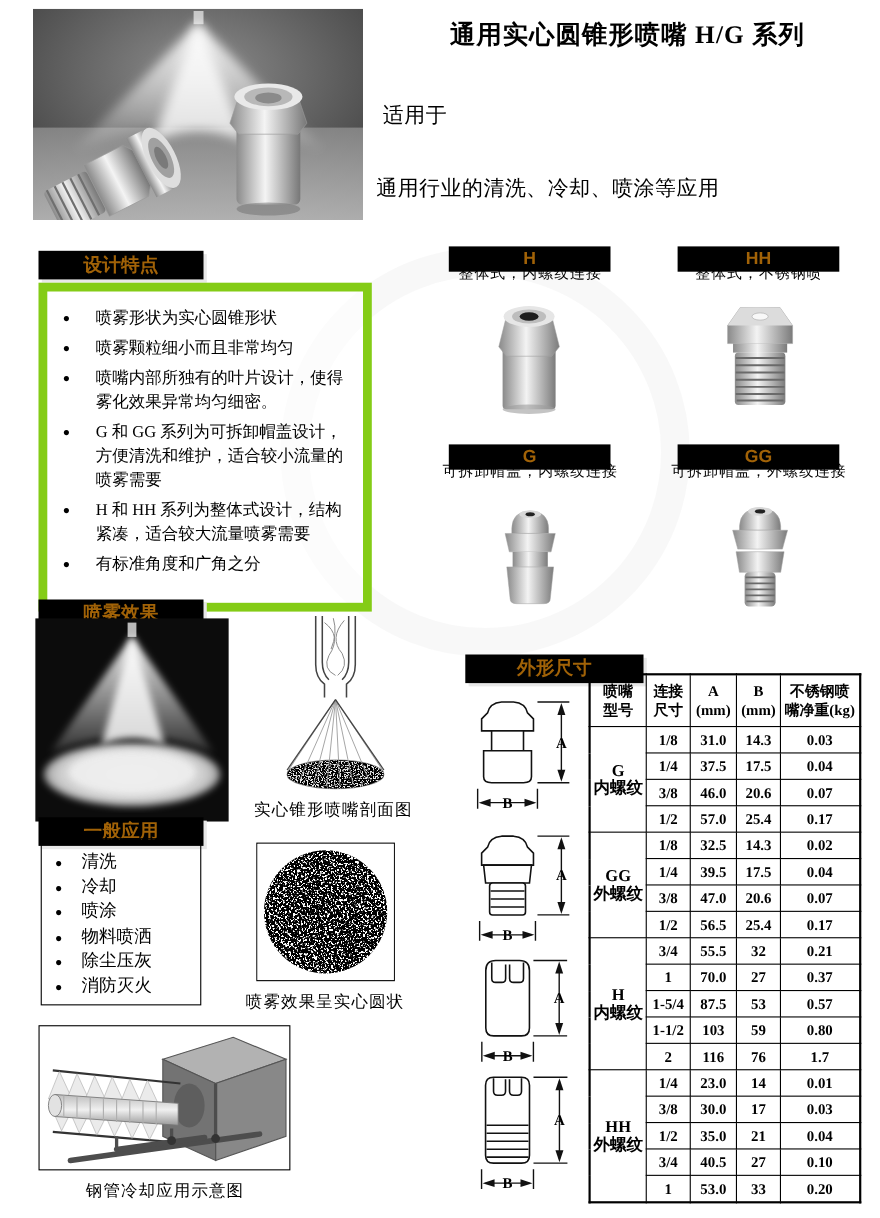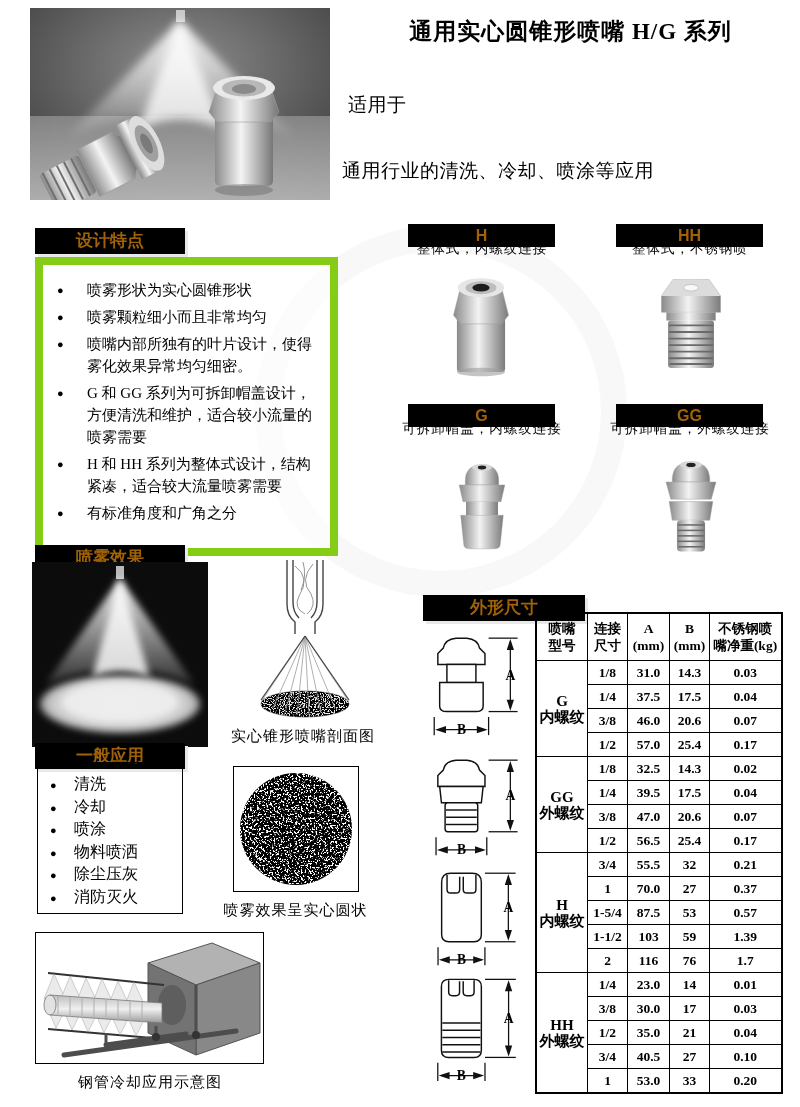--- a/index.html
+++ b/index.html
@@ -586,21 +586,21 @@
       <tr>
         <td>1-5/4</td>
         <td>87.5</td>
         <td>53</td>
         <td>0.57</td>
       </tr>
       <tr>
         <td>1-1/2</td>
         <td>103</td>
         <td>59</td>
-        <td>1.39</td>
+        <td>0.80</td>
       </tr>
       <tr>
         <td>2</td>
         <td>116</td>
         <td>76</td>
         <td>1.7</td>
       </tr>
       <tr>
         <td rowspan="5" class="model-cell">
           <div class="model">HH</div>

